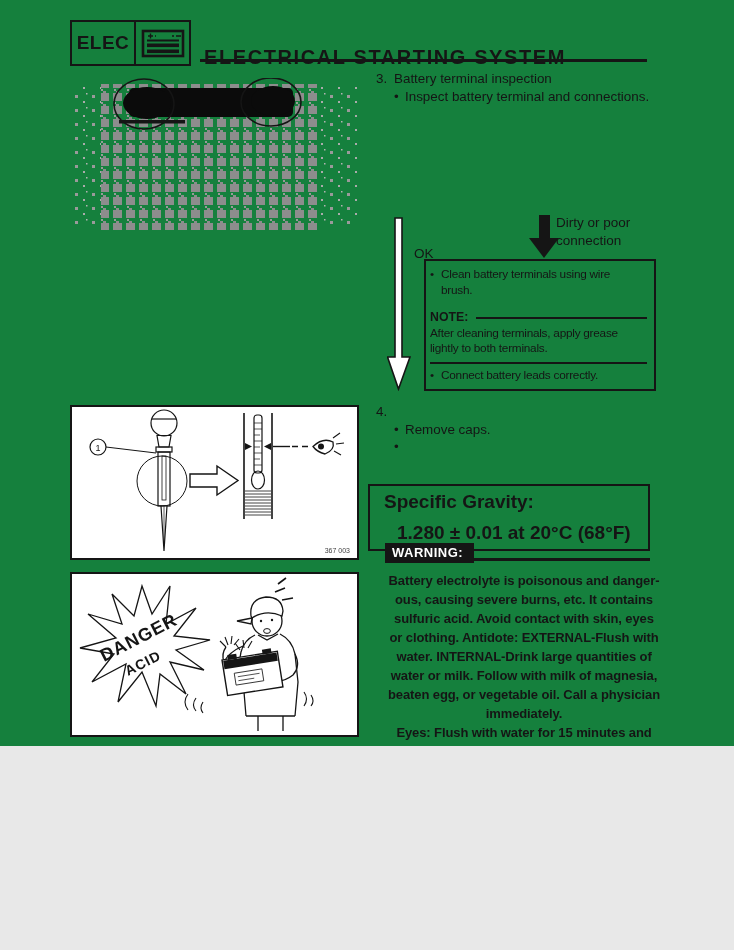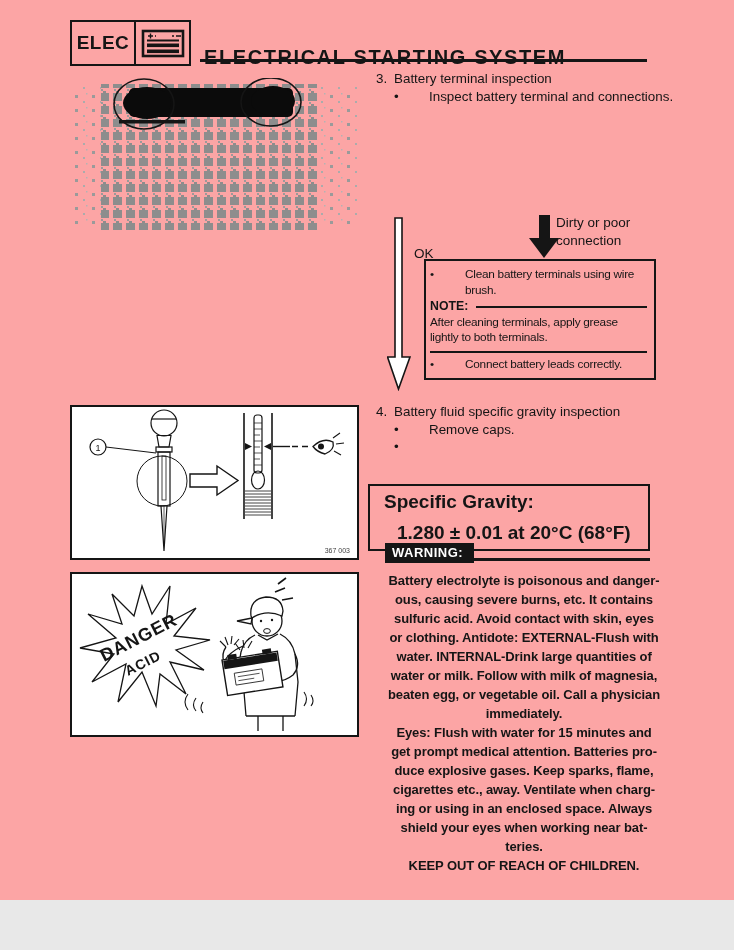--- a/index.html
+++ b/index.html
@@ -1,16 +1,16 @@
 <!DOCTYPE html>
 <html><head>
 <meta charset="utf-8">
 <style>
   html,body{margin:0;padding:0;background:#e8e8e8;}
-  .page{position:relative;width:734px;height:900px;background:#fca5a5;
+  .page{position:relative;width:734px;height:746px;background:#15803d;
         font-family:"Liberation Sans",sans-serif;color:#151515;overflow:hidden;}
   .abs{position:absolute;}
   .pre{white-space:pre;}
 
   
   .header-tab{left:70px;top:20px;width:121px;height:46px;border:2.5px solid #151515;display:flex;box-sizing:border-box;}
   .tab-elec{width:62px;border-right:2.5px solid #151515;display:flex;align-items:center;justify-content:center;
             font-size:19px;font-weight:bold;letter-spacing:.5px;}
   .tab-icon{flex:1;display:flex;align-items:center;justify-content:center;}
   .header-title{left:204px;top:36px;font-size:20px;font-weight:bold;letter-spacing:1.6px;margin-top:10px;}
@@ -21,33 +21,33 @@
   #fig-hydro{left:70px;top:405px;width:289px;height:155px;}
   #fig-cartoon{left:70px;top:572px;width:289px;height:165px;}
   .photo{left:73px;top:78px;}
 
   
   .step{width:302px;font-size:13.4px;line-height:17.5px;}
   #step3{left:376px;top:70px;}
   #step4{left:376px;top:403px;}
   .step-head{display:flex;}
   .step-num{width:18px;flex:none;}
-  .bullet{display:flex;margin-left:18px;gap:24px;}
+  .bullet{display:flex;margin-left:18px;}
   .bullet .b{width:11px;flex:none;}
   .bullet .b::before{content:"\2022";}
 
   
   .ok-arrow{left:387px;top:217px;}
   .ok-label{left:414px;top:217px;font-size:13.5px;margin-top:29px;}
   .bad-arrow{left:529px;top:215px;}
   .bad-label{left:556px;top:214px;font-size:13.5px;line-height:17.5px;white-space:pre;}
   .flow-box{left:424px;top:259px;width:232px;border:2.5px solid #151515;box-sizing:border-box;
             padding:6px 7px 5px 4px;font-size:11.8px;letter-spacing:-0.25px;line-height:15.5px;}
   .flow-box .bullet{margin-left:0;}
-  .note-row{display:flex;align-items:center;margin-top:1px;}
+  .note-row{display:flex;align-items:center;margin-top:12px;}
   .note-label{font-weight:bold;font-size:12.3px;letter-spacing:0;}
   .note-line{flex:1;height:2.5px;background:#151515;margin-left:8px;}
   .mid-rule{height:2.5px;background:#151515;margin:5px 0 4px;}
 
   
   .spec-box{left:368px;top:484px;width:282px;border:2.5px solid #151515;box-sizing:border-box;
             padding:7px 6px 8px 14px;font-weight:bold;font-size:19px;line-height:17px;}
   .spec-value{padding-left:13px;margin-top:14px;}
 
   
@@ -140,21 +140,20 @@
     <div class="mid-rule"></div>
     <div class="bullet">
         <span class="b"></span>
       <span class="pre">Connect battery leads correctly.</span>
       </div>
   </div>
 
   <div class="abs step" id="step4">
     <div class="step-head">
       <span class="step-num">4.</span>
-      <span>Battery fluid specific gravity inspection</span>
     </div>
     <div class="bullet">
         <span class="b"></span>
       <span class="pre">Remove caps.</span>
       </div>
     <div class="bullet">
         <span class="b"></span>
       </div>
   </div>
 

